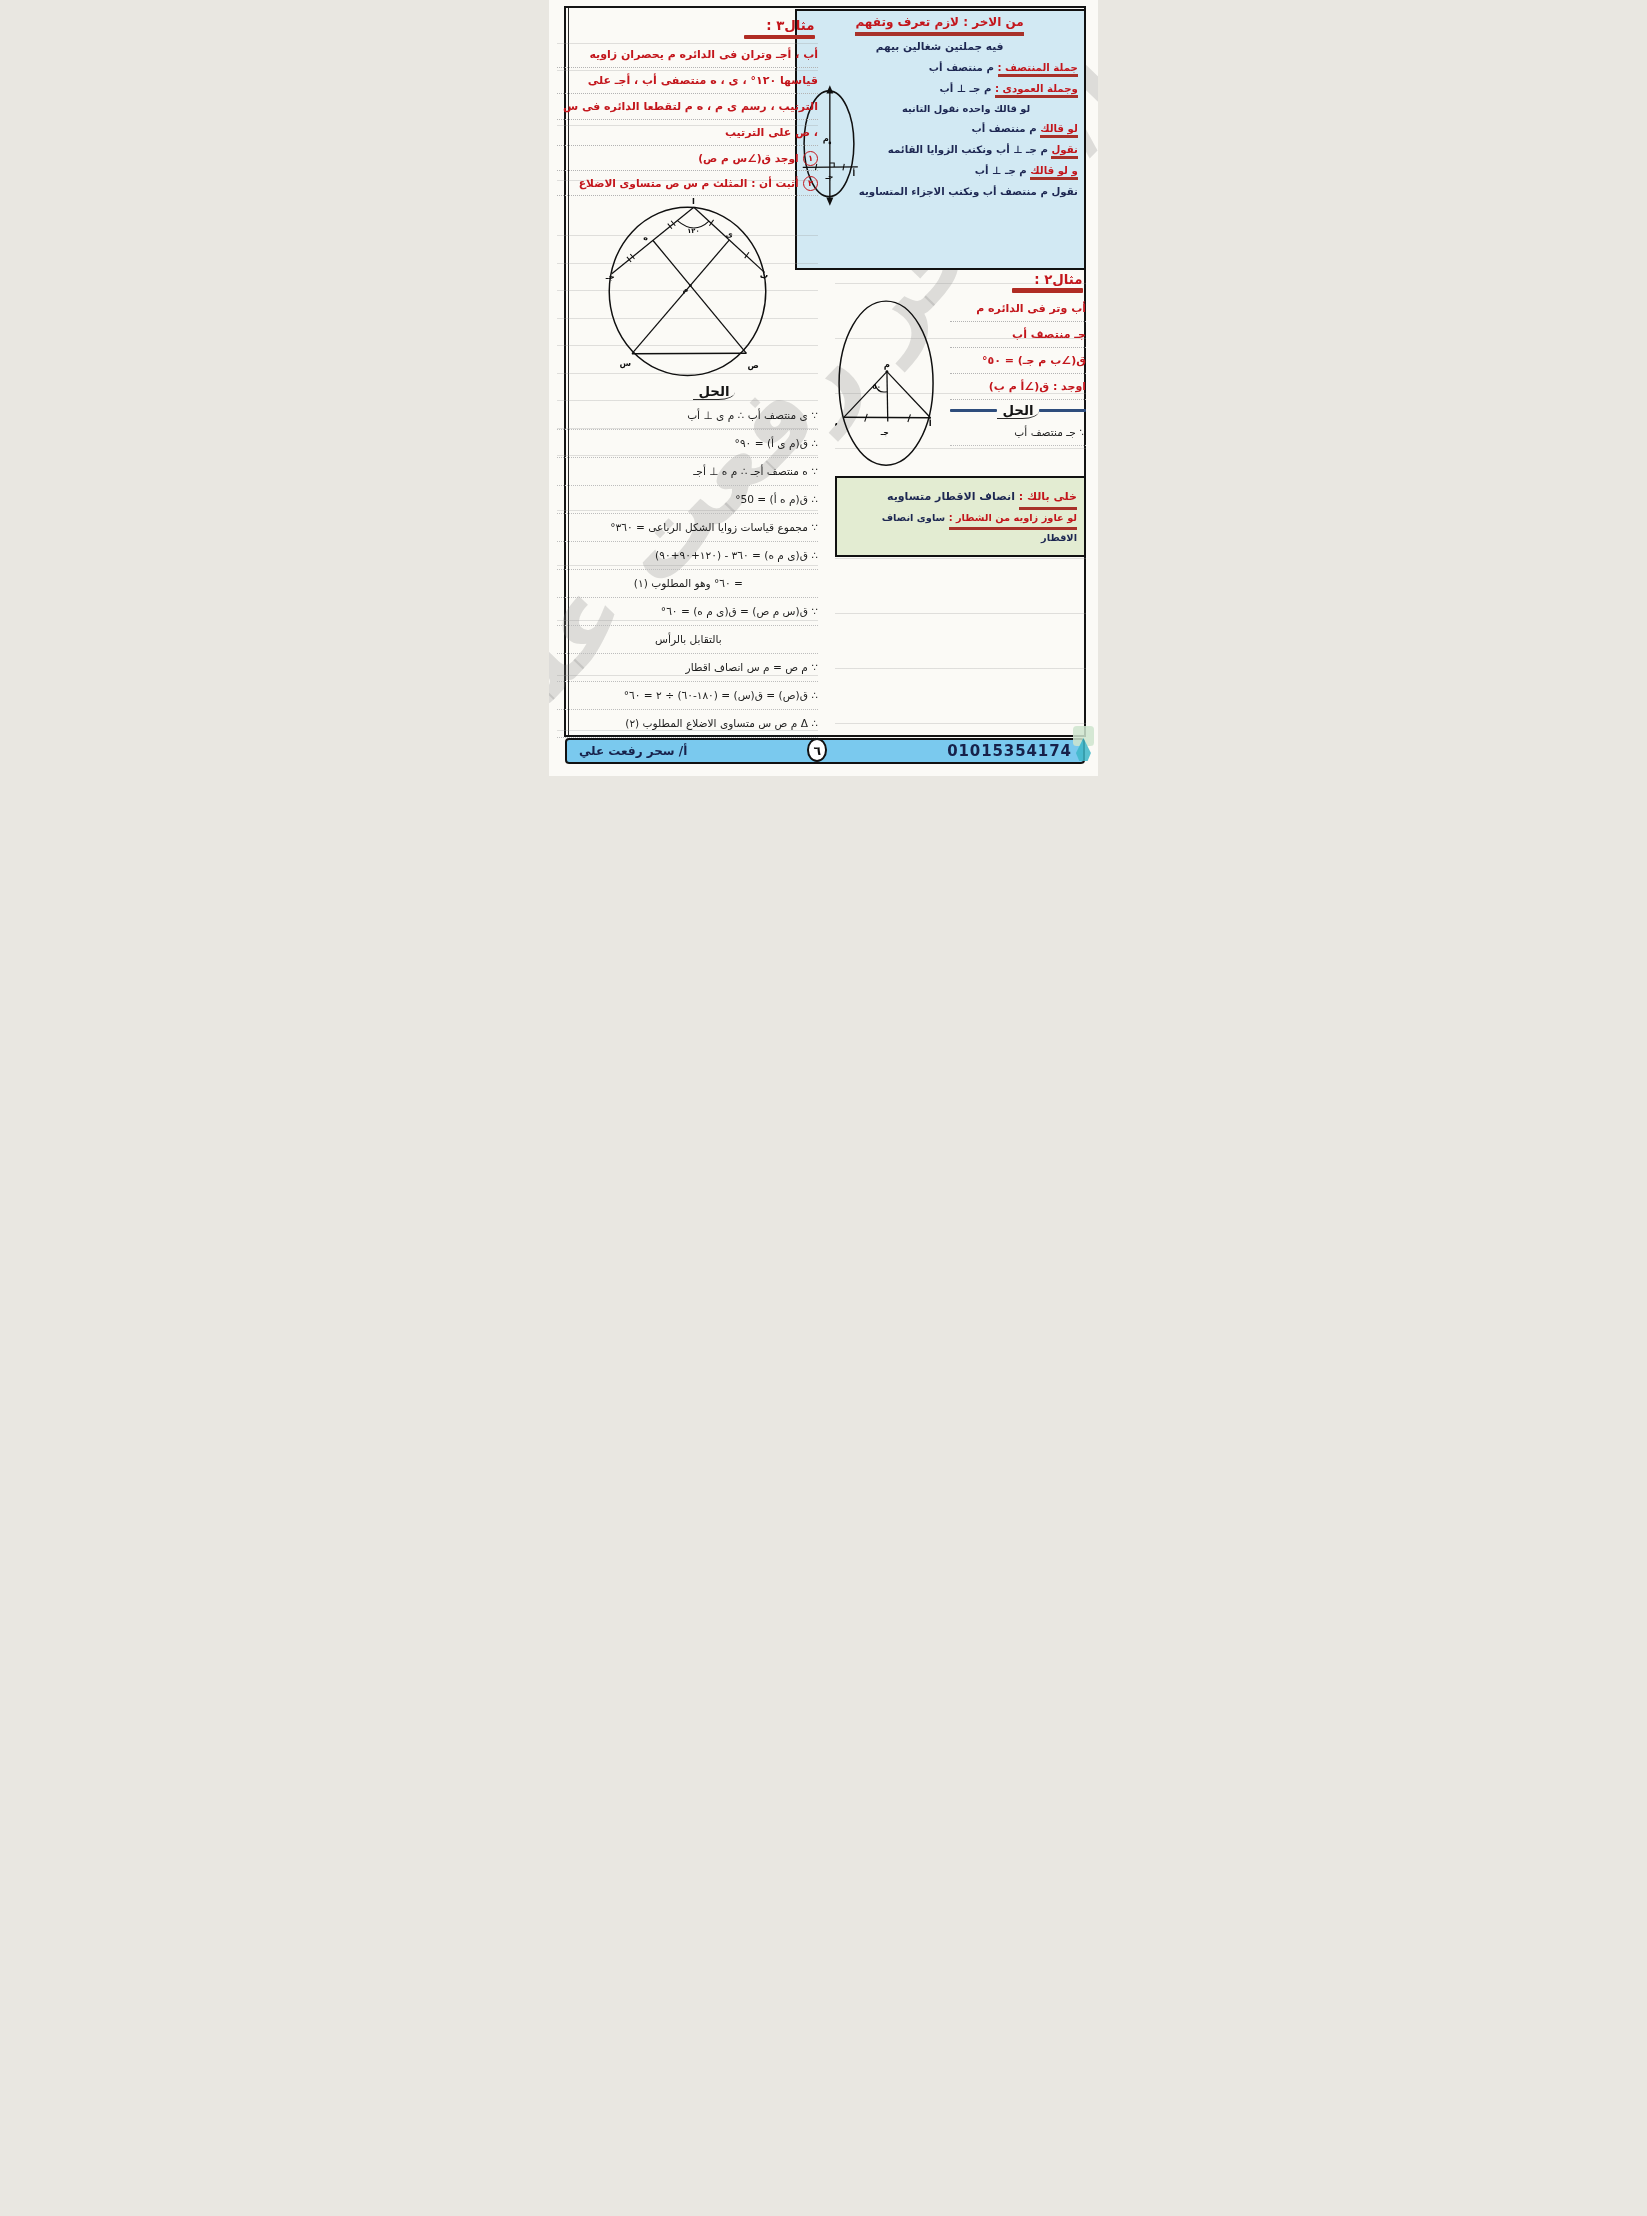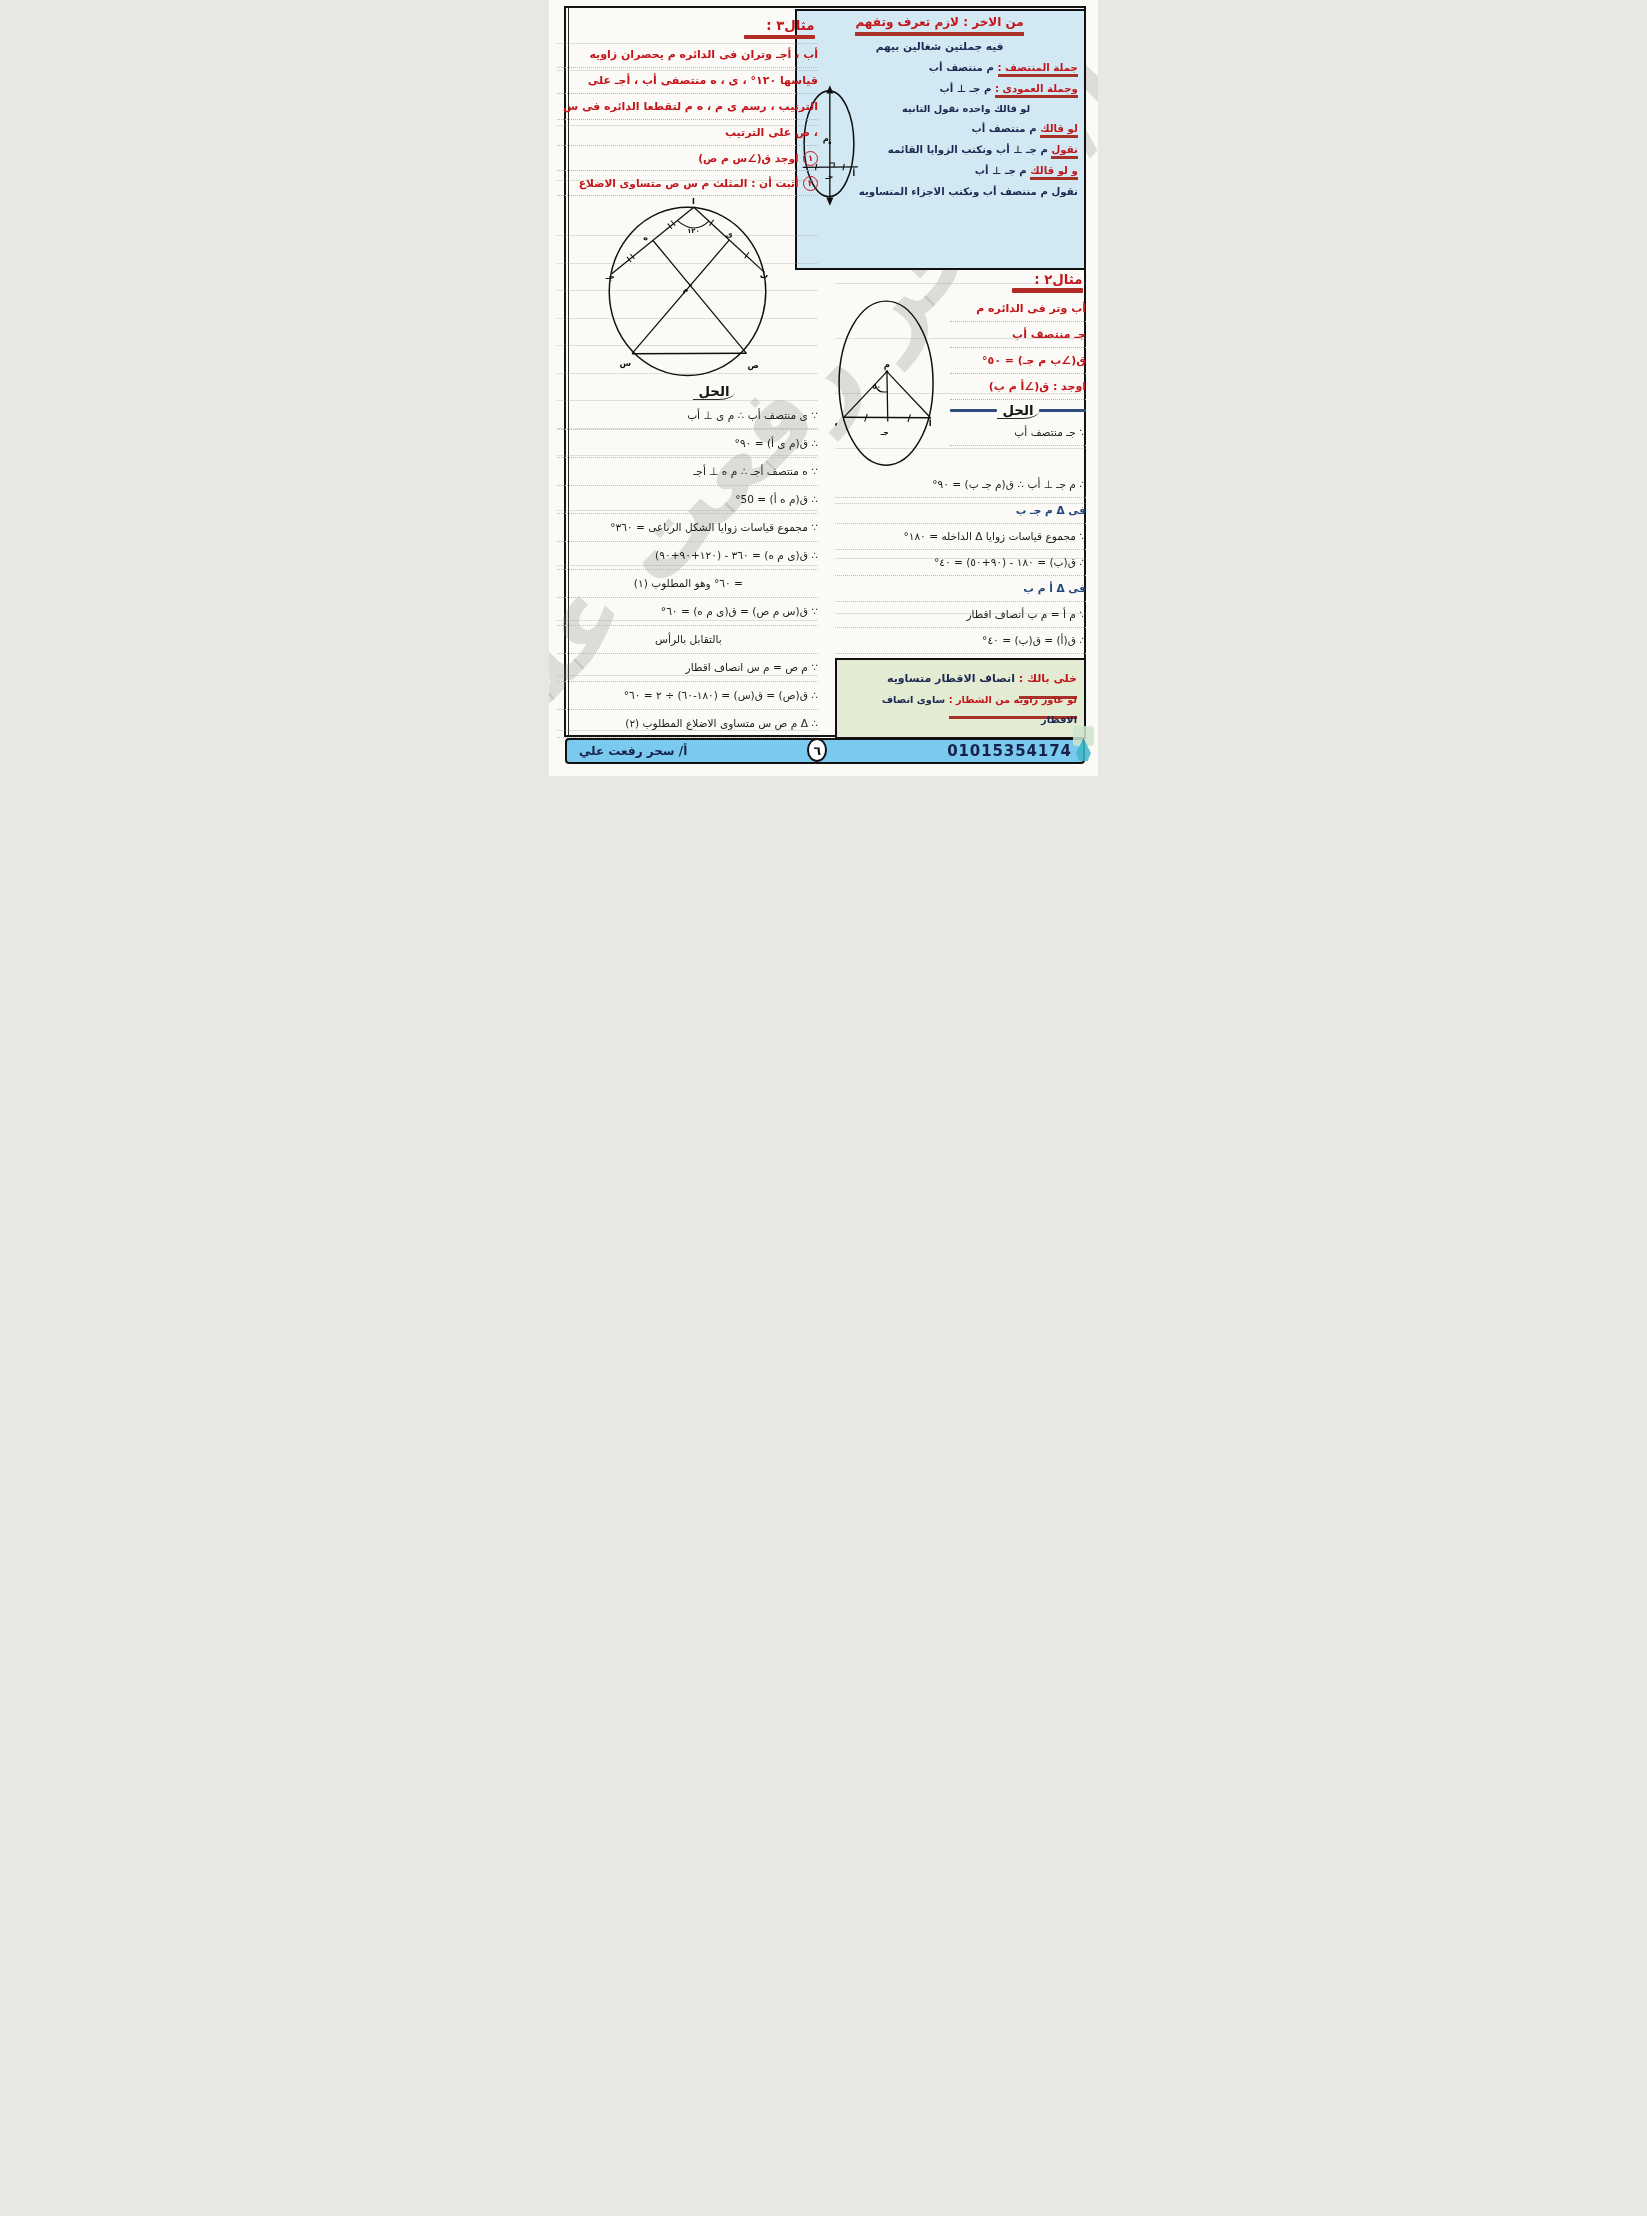--- a/index.html
+++ b/index.html
@@ -61,21 +61,21 @@
   
   .ex2-row { display:flex; direction:rtl; gap:12px; min-height:176px; }
   .ex2-given { flex:1; }
   .ex2-diagram { flex:0 0 103px; }
 
   
   .tip-box { width:251px; margin-top:4.4px; background:#e3ecd2; border:2.2px solid #111;
     padding:6.2px 7px; }
   .tip-row1 { font-size:11px; font-weight:bold; line-height:23px; }
   .tip-row2 { font-size:9.8px; font-weight:bold; line-height:20.4px; }
-  .tip-lbl { color:#c3161c; border-bottom:3.1px solid #a8322a; padding-bottom:11px; }
+  .tip-lbl { color:#c3161c; border-bottom:3.1px solid #a8322a; padding-bottom:4px; }
   .tip-txt { color:#1d2752; }
 
   
   .footer { position:absolute; left:16.4px; top:738px; width:520px; height:26px; z-index:3;
     background:#7ac9ee; border:2.2px solid #111; border-radius:4px;
     display:flex; align-items:center; justify-content:space-between; padding:0 11.5px; }
   .phone { direction:ltr; font-size:15px; font-weight:bold; color:#17214a; letter-spacing:0.9px; }
   .page-oval { width:20.4px; height:24px; background:#fff; border:2.2px solid #111; border-radius:50%;
     display:flex; align-items:center; justify-content:center; font-size:12.4px; font-weight:bold; color:#111;
     margin-top:-1.8px; }
@@ -170,29 +170,20 @@
         <path d="M93 206 Q 99 229 121 224" fill="none" stroke="#101010" stroke-width="2.5"></path>
         <path d="M75 276 L69 294 M176 277 L170 295" stroke="#101010" stroke-width="2.5"></path>
         <text x="121" y="166" font-size="20" text-anchor="middle">م</text>
         <text x="97" y="218" font-size="16" text-anchor="middle">٥٠</text>
         <text x="6" y="305" font-size="20" text-anchor="start">ب</text>
         <text x="226" y="305" font-size="20" text-anchor="start">أ</text>
         <text x="116" y="325" font-size="18" text-anchor="middle">جـ</text>
       </svg>
     </div>
 
-    <div>
-      <div class="step">∴ م جـ ⊥ أب   ∴ ق(م جـ ب) = ٩٠°</div>
-      <div class="step blueink">فى Δ م جـ ب</div>
-      <div class="step">∵ مجموع قياسات زوايا Δ الداخله = ١٨٠°</div>
-      <div class="step">∴ ق(ب) = ١٨٠ - (٩٠+٥٠) = ٤٠°</div>
-      <div class="step blueink">فى Δ أ م ب</div>
-      <div class="step">∵ م أ = م ب    أنصاف اقطار</div>
-      <div class="step">∴ ق(أ) = ق(ب) = ٤٠°</div>
-    </div>
 
     <div class="tip-box">
       <div class="tip-row1">
         <span class="tip-lbl">خلى بالك :</span>
         <span class="tip-txt">انصاف الاقطار متساويه</span>
       </div>
       <div class="tip-row2">
         <span class="tip-lbl">لو عاوز زاويه من الشطار :</span>
         <span class="tip-txt">ساوى انصاف الاقطار</span>
       </div>

